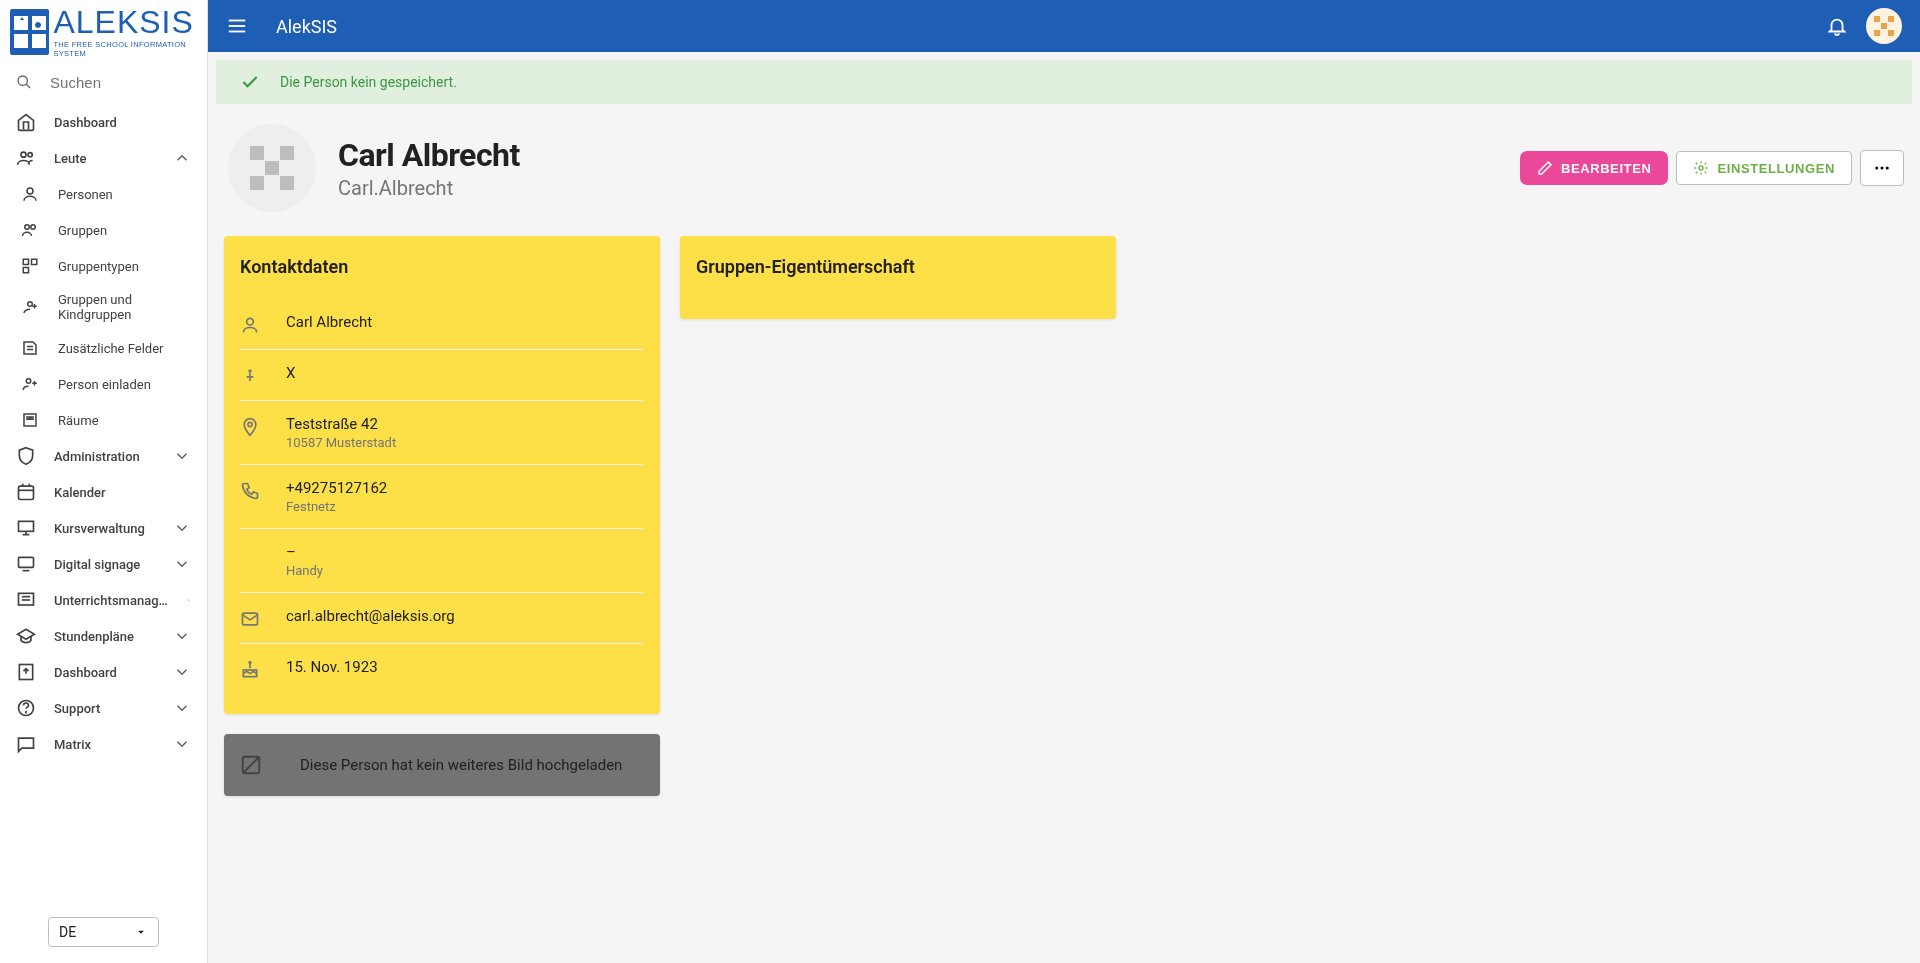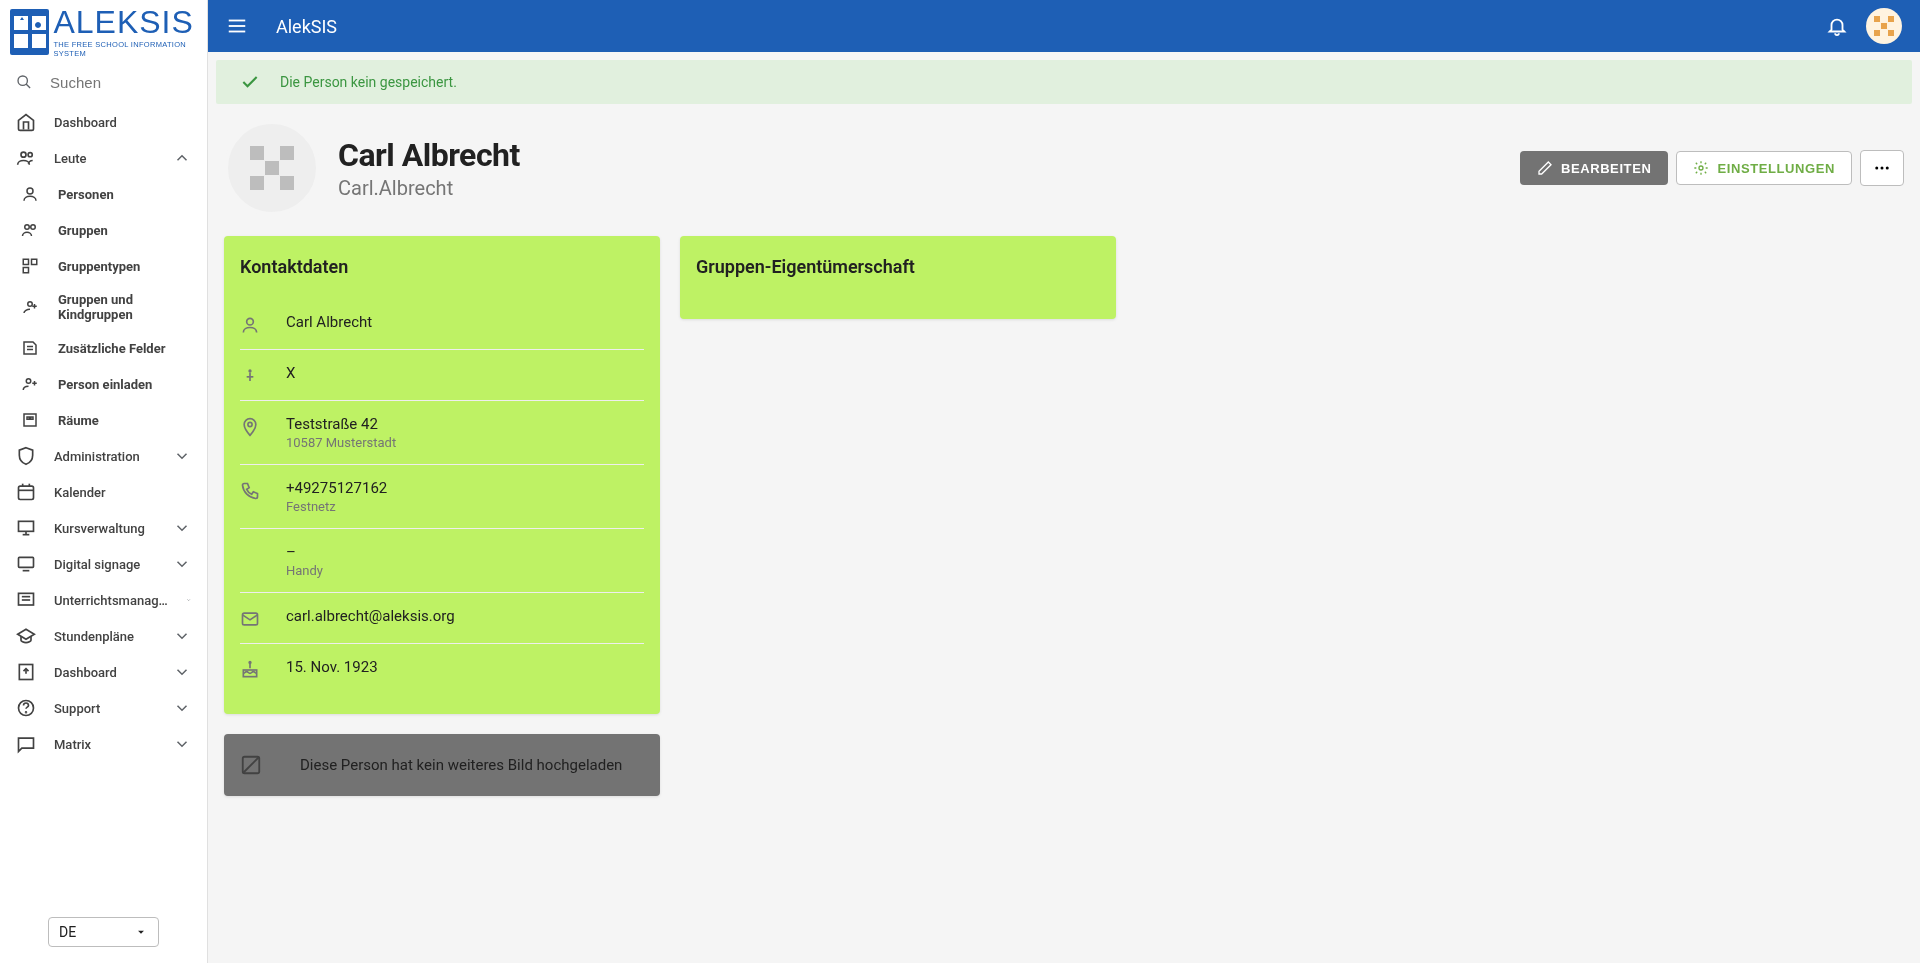--- a/index.html
+++ b/index.html
@@ -12,45 +12,45 @@
 .logo-text{color:#1e5fb5;font-family:Arial,sans-serif;}
 .logo-text .big{font-size:32px;font-weight:300;letter-spacing:1px;line-height:1;}
 .logo-text .sub{font-size:7.5px;font-weight:500;letter-spacing:0.3px;margin-top:2px;}
 .search-row{display:flex;align-items:center;padding:8px 16px;gap:18px;color:#5f6368;}
 .search-row input{border:none;outline:none;font-size:15px;color:#a16207;width:100%;}
 .nav{flex:1;padding-top:4px;}
 .nav-item{display:flex;align-items:center;padding:8px 16px;gap:18px;color:#424242;font-size:13px;font-weight:500;cursor:pointer;}
 .nav-item .ico{width:20px;height:20px;display:flex;align-items:center;justify-content:center;color:#424242;}
 .nav-item .lbl{flex:1;}
 .nav-item.sub{padding-left:20px;}
-.nav-item.sub .lbl{font-weight:700;}
+.nav-item.sub .lbl{font-weight:400;}
 .chev{width:18px;height:18px;color:#5f6368;}
 .lang-select{margin:10px 48px 16px;border:1px solid #bdbdbd;border-radius:4px;padding:6px 10px;display:flex;align-items:center;justify-content:space-between;font-size:14px;cursor:pointer;}
 .main{flex:1;display:flex;flex-direction:column;overflow:hidden;}
 .topbar{background:#1e5fb5;color:#fff;height:52px;display:flex;align-items:center;padding:0 18px;gap:28px;}
 .topbar .hamburger{cursor:pointer;}
 .topbar .title{font-size:18px;font-weight:400;flex:1;}
 .topbar-right{display:flex;align-items:center;gap:18px;}
 .avatar-sm{width:36px;height:36px;border-radius:50%;background:#fff3e0;display:flex;align-items:center;justify-content:center;}
 .content{flex:1;overflow-y:auto;padding:0 0 20px;}
 .alert{background:#e1f0de;color:#3b9641;display:flex;align-items:center;gap:20px;padding:12px 24px;margin:8px;border-radius:2px;font-size:14px;}
 .alert svg{width:20px;height:20px;}
 .person-header{display:flex;align-items:center;padding:8px 16px 20px;}
 .avatar-lg{width:96px;height:96px;border-radius:50%;background:#eeeeee;border:4px solid #f5f5f5;display:flex;align-items:center;justify-content:center;}
 .avatar-lg svg{width:56px;height:56px;}
 .person-name{margin-left:18px;flex:1;}
 .person-name h1{font-size:32px;font-weight:700;color:#212121;letter-spacing:-0.5px;}
 .person-name .username{font-size:20px;color:#757575;margin-top:2px;}
 .actions{display:flex;gap:8px;align-items:center;}
 .btn{display:flex;align-items:center;gap:8px;padding:8px 16px;border-radius:4px;font-size:13px;font-weight:600;letter-spacing:0.6px;cursor:pointer;border:1px solid transparent;text-transform:uppercase;}
-.btn-primary{background:#737373;color:#fff;}
+.btn-primary{background:#ec4899;color:#fff;border-radius:7px;}
 .btn-outline{background:#fff;border-color:#bdbdbd;color:#6fad45;}
 .btn-icon{background:#fff;border:1px solid #bdbdbd;padding:8px 12px;border-radius:4px;cursor:pointer;}
 .cards-row{display:flex;gap:20px;padding:0 16px;align-items:flex-start;}
-.card{background:#bef264;border-radius:4px;box-shadow:0 1px 3px rgba(0,0,0,0.1);padding:20px 16px;}
+.card{background:#fde047;border-radius:4px;box-shadow:0 1px 3px rgba(0,0,0,0.1);padding:20px 16px;}
 .card.contact{width:436px;}
 .card.groups{width:436px;}
 .card h2{font-size:18px;font-weight:600;color:#212121;margin-bottom:22px;}
 .info-row{display:flex;gap:26px;padding:14px 0;border-bottom:1px solid #eeeeee;}
 .info-row:last-child{border-bottom:none;}
 .info-row .info-ico{width:20px;color:#757575;display:flex;align-items:flex-start;padding-top:2px;}
 .info-row .info-body{flex:1;}
 .info-row .info-main{font-size:15px;color:#212121;}
 .info-row .info-sub{font-size:13px;color:#757575;margin-top:2px;}
 .group-item{font-size:15px;color:#212121;padding:4px 0;}

